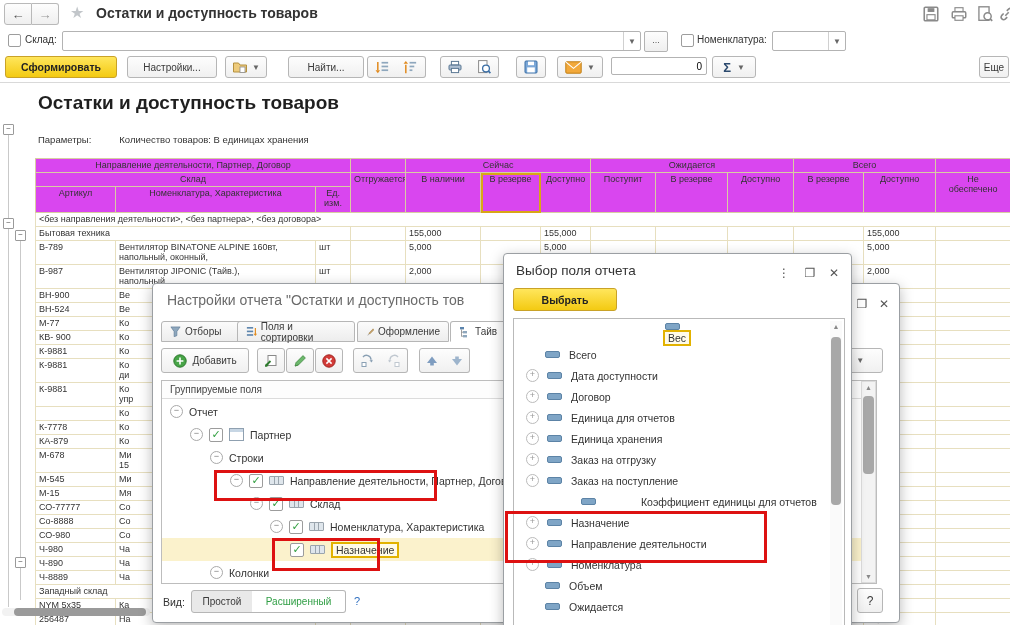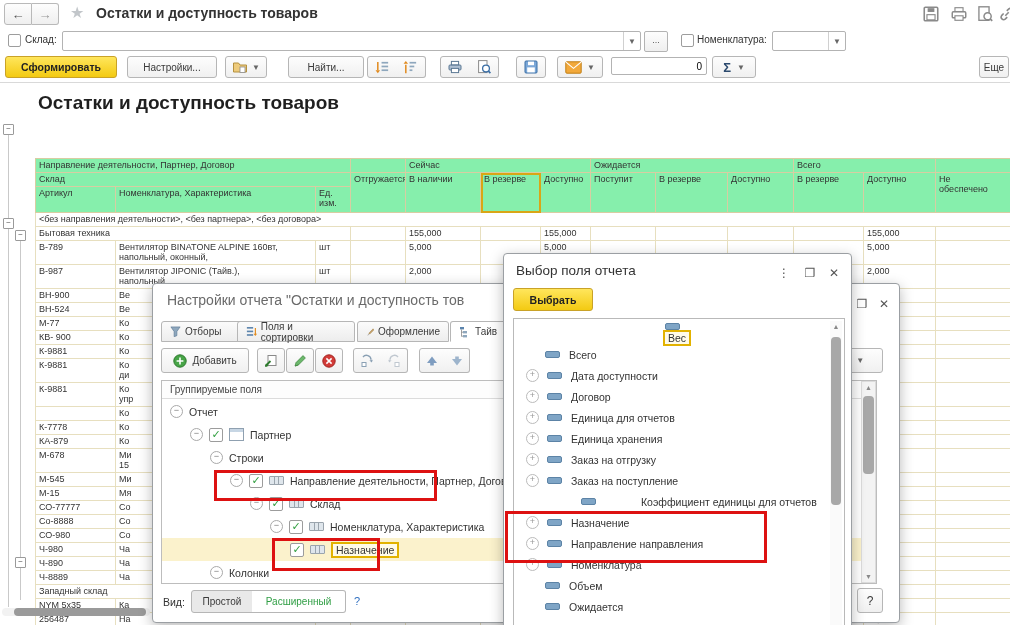--- a/index.html
+++ b/index.html
@@ -34,21 +34,21 @@
     background:linear-gradient(#fdfdfd,#f0f0f0);display:flex;align-items:center;justify-content:center;box-sizing:border-box;}
   .num-input{position:absolute;top:4px;height:18px;border:1px solid #b3b3b3;border-radius:2px;
     font-size:10px;text-align:right;padding:0 4px;box-sizing:border-box;font-family:inherit;}
   
   .rtitle{position:absolute;left:38px;top:92px;font-size:19px;font-weight:bold;color:#1f1f1f;}
   .params{position:absolute;left:38px;top:134px;font-size:9.5px;color:#333;}
   .params b{font-weight:normal;margin-right:28px;}
   table.rep{position:absolute;left:35px;top:158px;border-collapse:collapse;table-layout:fixed;width:975px;font-size:9px;}
   table.rep th,table.rep td{border:1px solid #d8cda2;padding:1px 3px 2px;vertical-align:top;text-align:left;
     font-weight:normal;line-height:10px;overflow:hidden;white-space:nowrap;}
-  table.rep th{background:#86efac;color:#333;}
+  table.rep th{background:#d946ef;color:#333;text-align:center;}
   th.sel{background:#e9e5d8;outline:2px solid #d9a616;outline-offset:-2px;}
   td.g1,td.g2{background:#f6efd5;border-color:#d8cda2;}
   td.g2{padding-left:14px;}
   td.g2v{background:#f6efd5;}
   table.rep td{border-color:#e7dfbf;background:#fff;}
   td.num,td.g2v{text-align:right;}
   td.nm div{line-height:10px;}
   
   .gline{position:absolute;width:1px;background:#c9c9c9;}
   .gbox{position:absolute;width:9px;height:9px;border:1px solid #9a9a9a;background:#fff;font-size:8px;line-height:7px;
@@ -203,20 +203,23 @@
     </div>
     <input class="num-input" style="left: 611px; width: 96px;" value="0">
     <div class="ibtn" style="left:712px;width:44px">
       <span style="font-size:13px;font-weight:bold;color:#2c4a6e">Σ</span>
       <span style="font-size:8px;color:#666;margin-left:6px">▼</span>
     </div>
     <div class="btn" style="left:979px;width:30px;padding:0 5px">Еще</div>
   </div>
 
   <div class="rtitle">Остатки и доступность товаров</div>
+  <div class="params">
+    <b>Параметры:</b><span>Количество товаров: В единицах хранения</span>
+  </div>
 
   <table class="rep">
     <colgroup>
       <col style="width:80px">
         <col style="width:200px">
         <col style="width:35px">
       <col style="width:55px">
         <col style="width:75px">
         <col style="width:60px">
         <col style="width:50px">
@@ -855,21 +858,21 @@
 
     <div class="redbox" style="left:61px;top:186px;width:217px;height:25px"></div>
     <div class="redbox" style="left:119px;top:254px;width:102px;height:27px"></div>
   </div>
 
   <div class="dialog" style="left:503px;top:253px;width:347px;height:380px">
     <div class="dtitle" style="left:12px;top:9px;color:#333;font-size:13.5px">Выбор поля отчета</div>
     <div class="winbtn" style="right:58px;top:11px">⋮</div>
     <div class="winbtn" style="right:32px;top:11px">❐</div>
     <div class="winbtn" style="right:8px;top:11px">✕</div>
-    <div class="btn btn-yellow" style="left:9px;top:34px;width:80px;height:23px">Выбрать</div>
+    <div class="btn btn-yellow" style="left:9px;top:34px;width:104px;height:23px">Выбрать</div>
     <div class="panel" style="left:9px;top:64px;width:330px;height:315px;border-color:#b9b9b9">
       <div style="position:absolute;left:0;top:4px;right:16px;bottom:0;overflow:hidden" id="field-list-host">
           <div class="fitem" style="padding-left: 12px; flex-direction: column;">
             <span style="width: 19px; flex: 0 0 auto;"></span>
             <span class="dash-ic"></span>
             <span class="ylbox">Вес</span>
           </div>
           <div class="fitem" style="padding-left: 12px;">
             <span style="width: 19px; flex: 0 0 auto;"></span>
             <span class="dash-ic"></span>
@@ -911,21 +914,21 @@
             <span>Коэффициент единицы для отчетов</span>
           </div>
           <div class="fitem" style="padding-left: 12px;">
             <span class="exp plus" style="margin-right: 8px;">+</span>
             <span class="dash-ic"></span>
             <span>Назначение</span>
           </div>
           <div class="fitem" style="padding-left: 12px;">
             <span class="exp plus" style="margin-right: 8px;">+</span>
             <span class="dash-ic"></span>
-            <span>Направление направления</span>
+            <span>Направление деятельности</span>
           </div>
           <div class="fitem" style="padding-left: 12px;">
             <span class="exp plus" style="margin-right: 8px;">+</span>
             <span class="dash-ic"></span>
             <span>Номенклатура</span>
           </div>
           <div class="fitem" style="padding-left: 12px;">
             <span style="width: 19px; flex: 0 0 auto;"></span>
             <span class="dash-ic"></span>
             <span>Объем</span>

